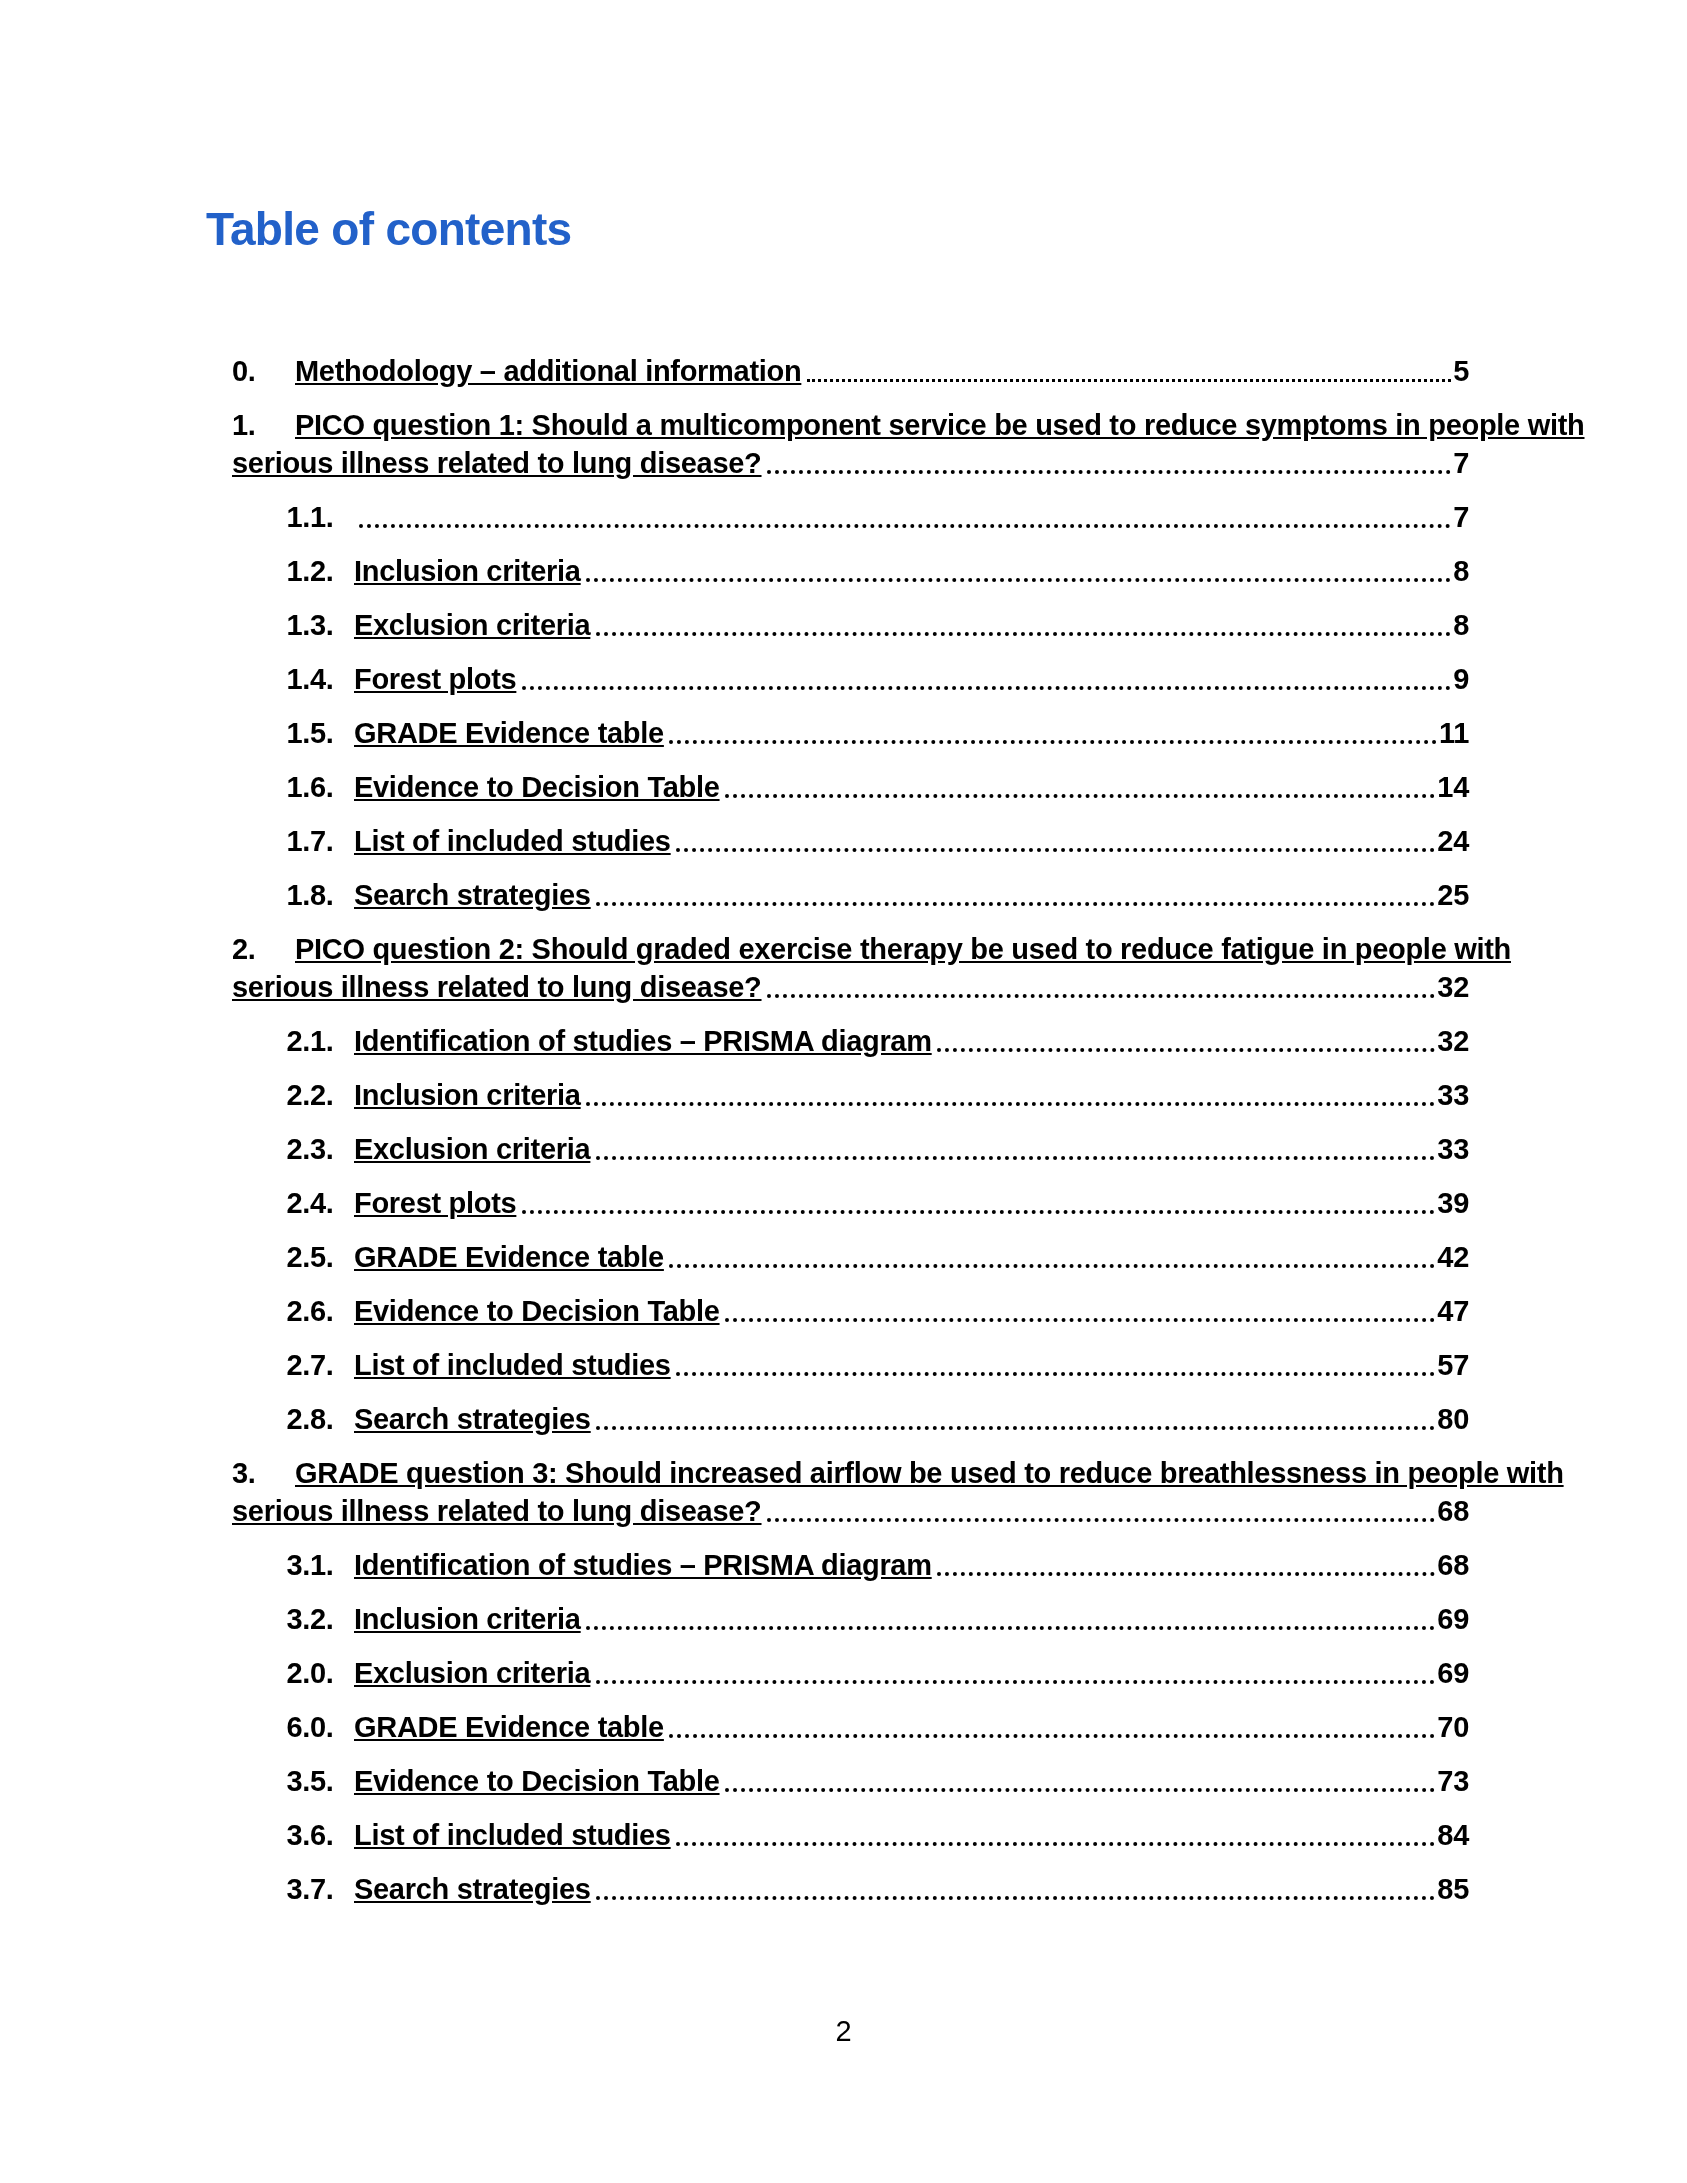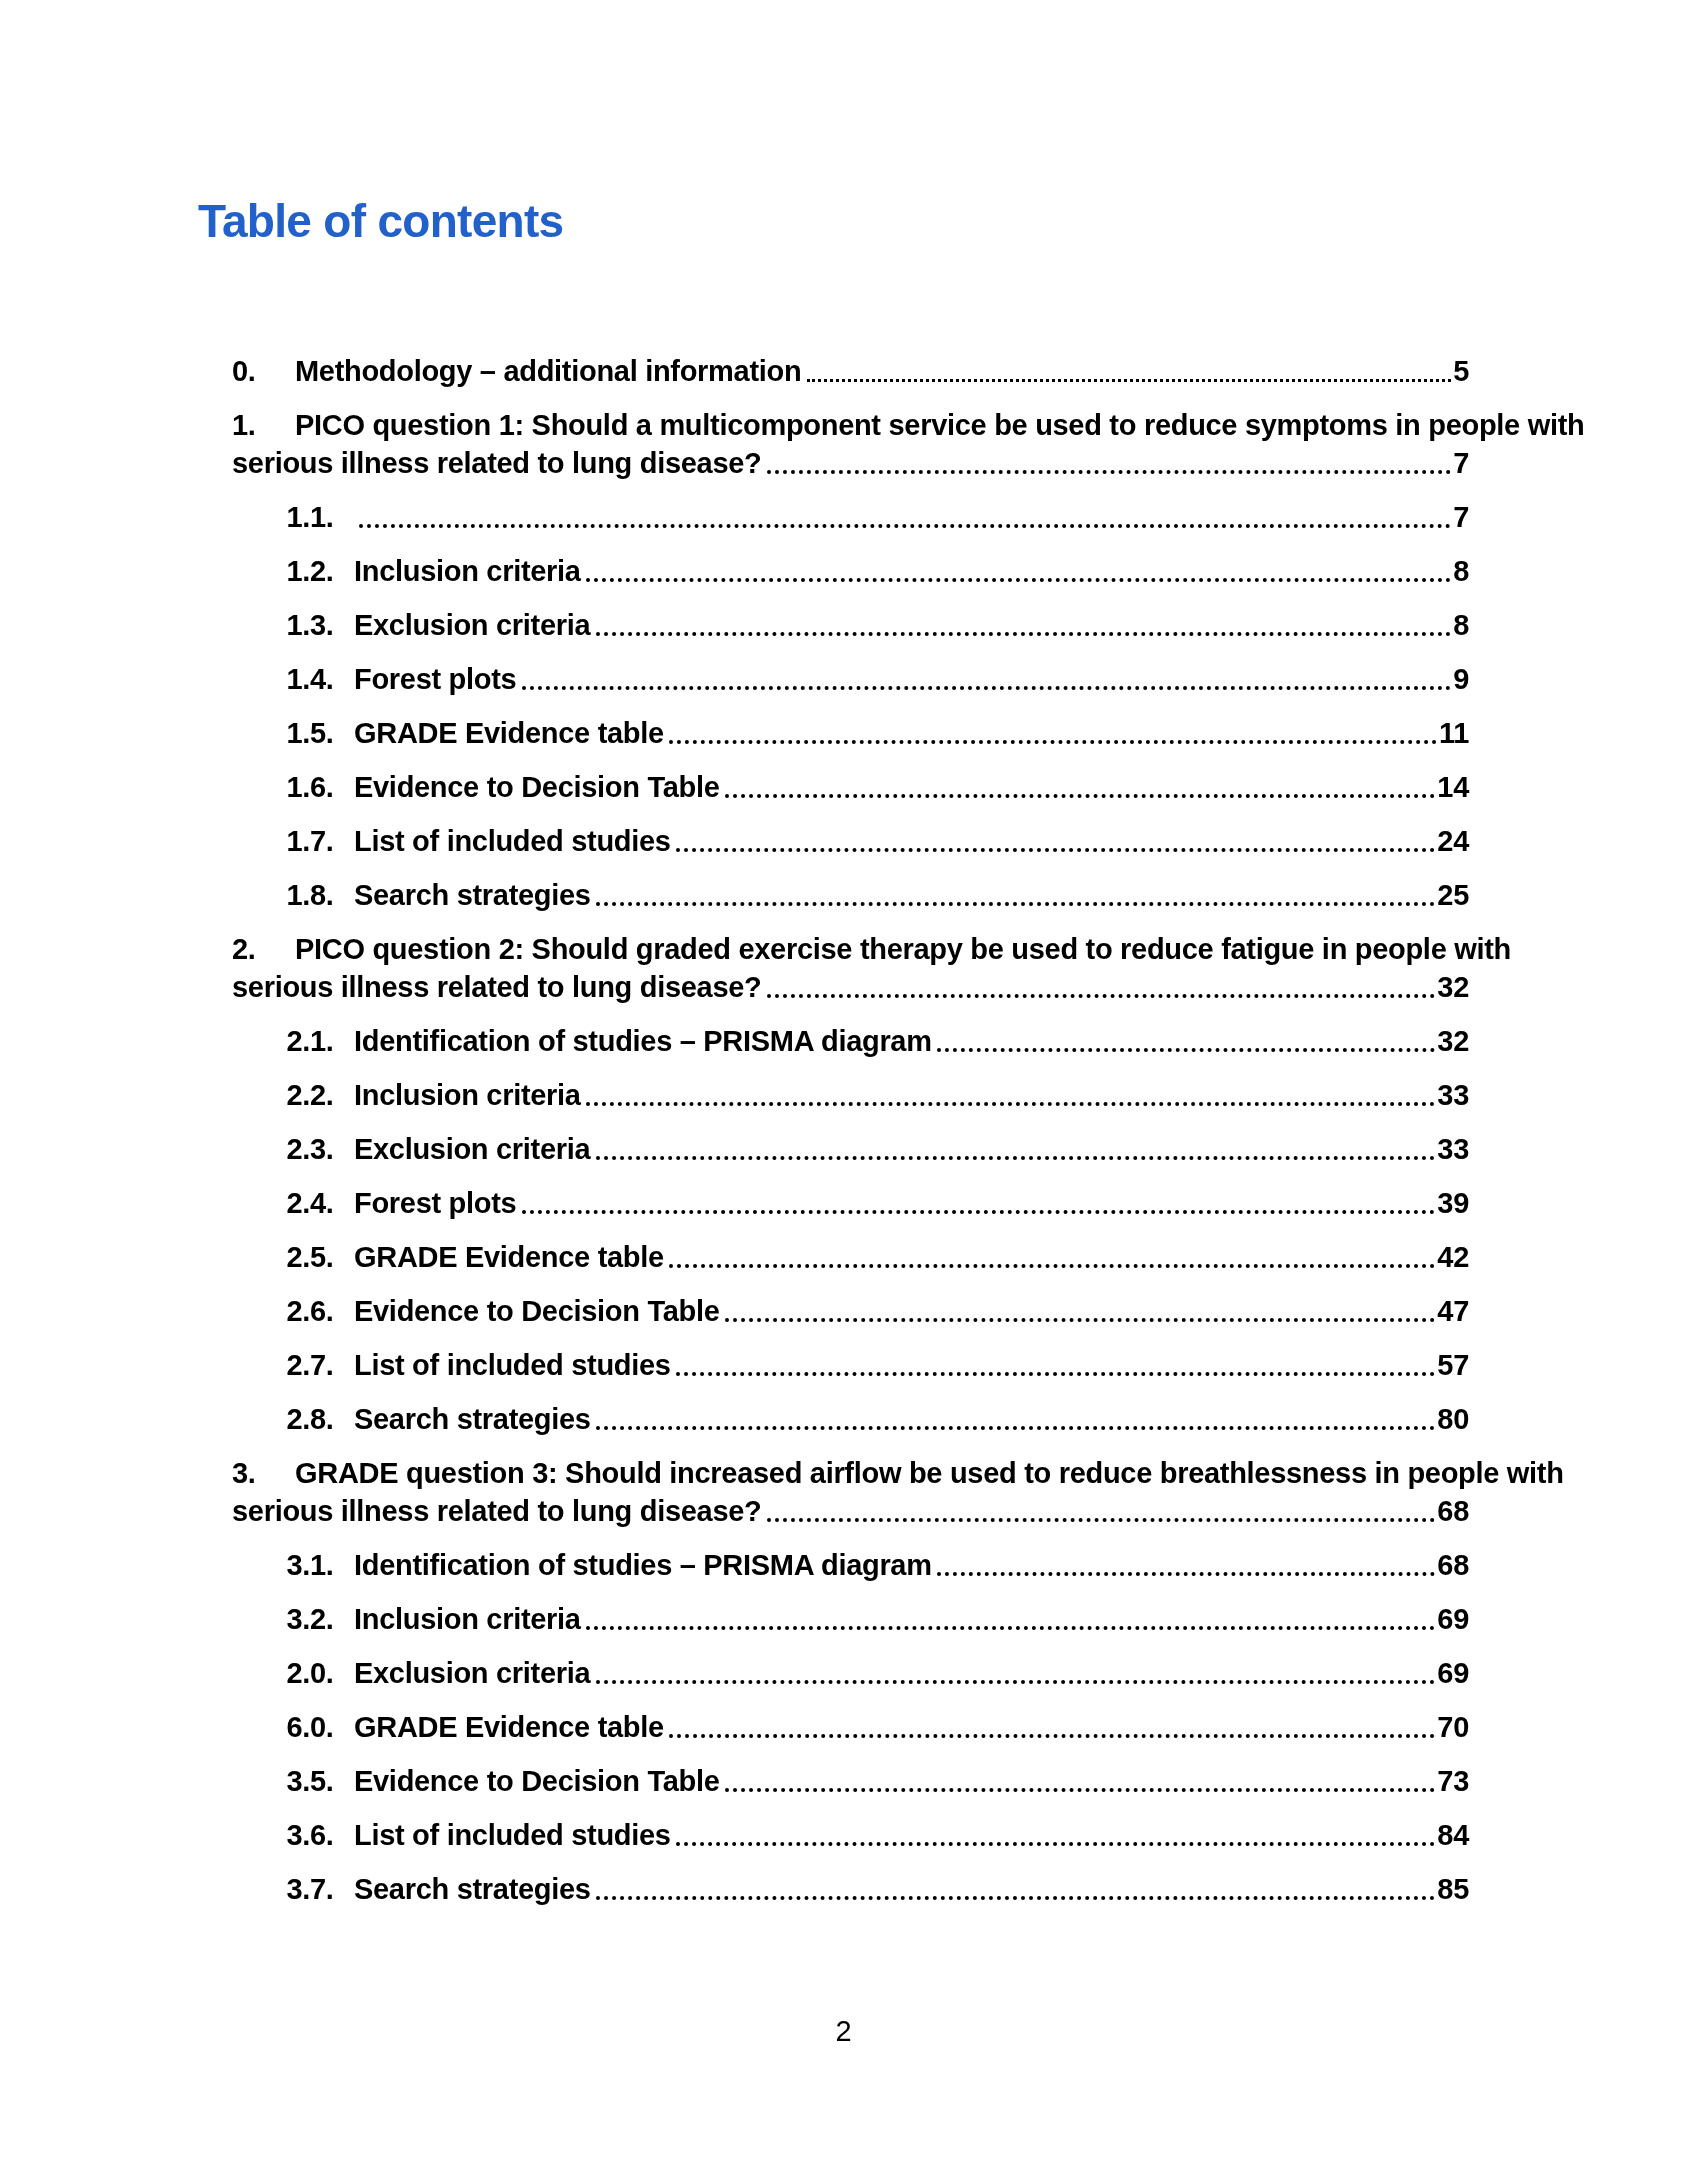--- a/index.html
+++ b/index.html
@@ -9,21 +9,21 @@
     position: relative;
     width: 1687px; height: 2183px;
     background: #ffffff;
     font-family: "Liberation Sans", sans-serif;
     color: #000000;
     overflow: hidden;
   }
   .toc-heading {
     position: absolute;
     left: 198px; top: 196px;
-    margin: 0;
+    margin: 8px;
     font-size: 46px;
     line-height: 1.1;
     font-weight: 700;
     letter-spacing: -0.7px;
   }
   .toc {
     position: absolute;
     left: 232px; top: 352px;
     width: 1237px;
   }
@@ -32,21 +32,21 @@
     line-height: 38px;
     font-weight: 700;
     letter-spacing: -0.3px;
     margin-bottom: 16px;
   }
   .row { display: flex; align-items: flex-end; white-space: nowrap; }
   .num { flex: 0 0 auto; }
   .level1 .num { width: 63px; }
   .level2 { padding-left: 34px; text-align: center; }
   .level2 .num { width: 88px; }
-  .title { flex: 0 0 auto; }
+  .title { flex: 0 0 auto; text-decoration: underline; }
   .leader {
     flex: 1 1 0;
     min-width: 13.2px;
     height: 0;
     border-bottom: 4px dotted #000000;
     margin: 0 2px 8px 5.3px;
   }
   .leader.fine { border-bottom-width: 3.3px; }
   .page-num { flex: 0 0 auto; }
   .footer {

